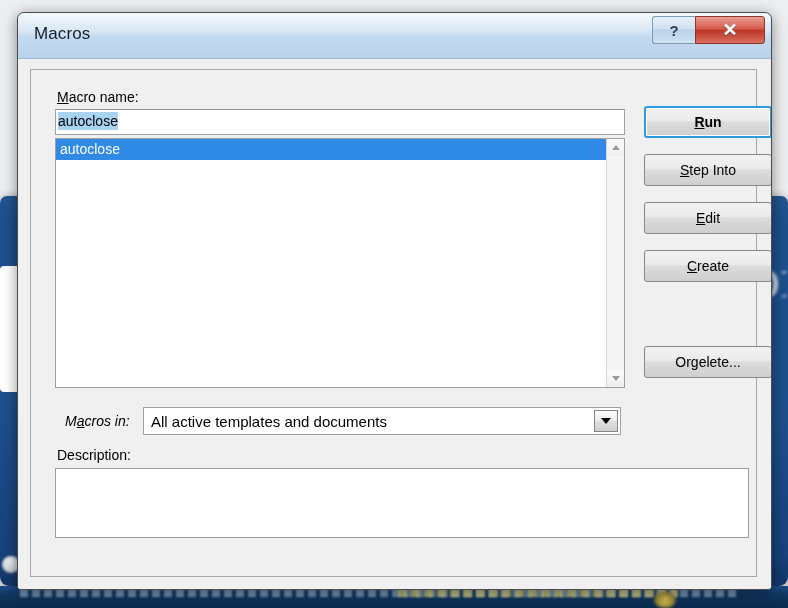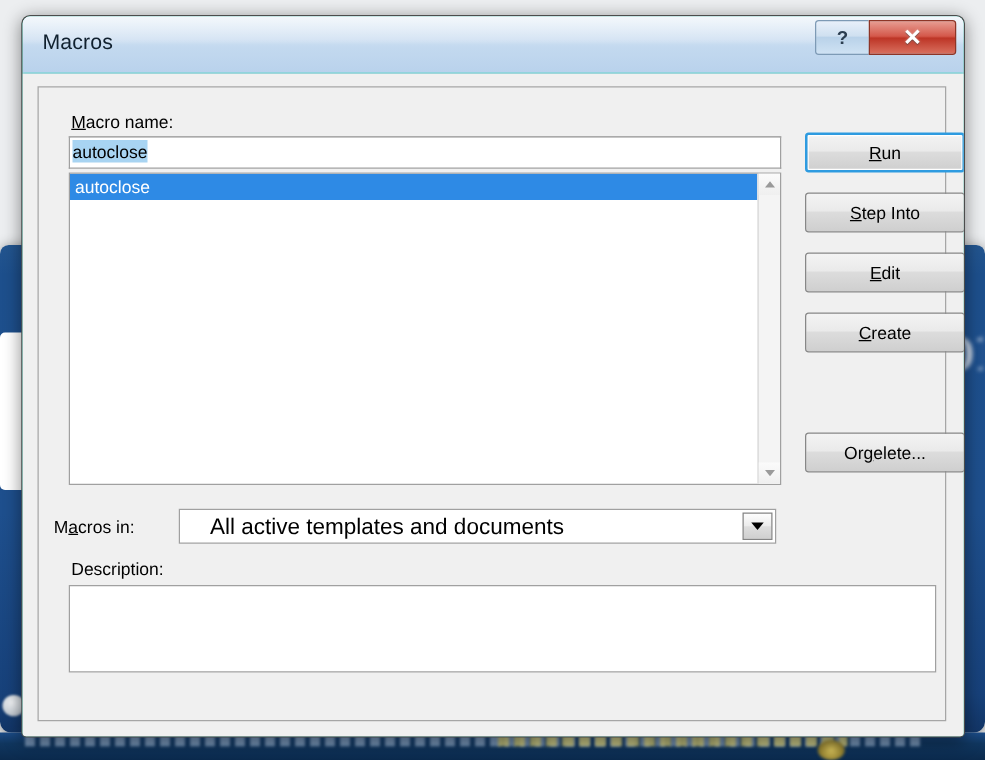--- a/index.html
+++ b/index.html
@@ -170,21 +170,21 @@
   }
 
   .lbl {
     position: absolute;
     font-size: 14px;
     color: #000;
   }
   .lbl u { text-decoration: underline; }
 
   #macro-name-label { left: 26px; top: 19px; }
-  #macros-in-label  { left: 12px; top: 343px; }
+  #macros-in-label  { left: 34px; top: 343px; font-style: italic; }
   #description-label{ left: 26px; top: 377px; }
 
   .txtbox {
     position: absolute;
     background: #ffffff;
     border: 1px solid #a0a0a0;
     border-top-color: #8f8f8f;
     box-sizing: border-box;
     font-size: 14px;
     color: #000;
@@ -255,22 +255,22 @@
     left: 112px; top: 337px;
     width: 478px; height: 28px;
     background: #ffffff;
     border: 1px solid #a0a0a0;
     box-sizing: border-box;
     display: flex;
     align-items: center;
   }
   #macros-in-value {
     flex: 1;
-    padding-left: 24px;
-    font-size: 18px;
+    padding-left: 7px;
+    font-size: 15px;
     color: #000;
   }
   .combo-btn {
     width: 24px; height: 22px;
     margin-right: 2px;
     background: linear-gradient(to bottom, #fdfdfd 0%, #ececec 48%, #dedede 52%, #cfcfcf 100%);
     border: 1px solid #848484;
     display: flex; align-items: center; justify-content: center;
     box-sizing: border-box;
   }
@@ -294,20 +294,21 @@
     border: 1px solid #878787;
     border-radius: 3px;
     font-size: 14px;
     color: #000;
     display: flex; align-items: center; justify-content: center;
     box-sizing: border-box;
   }
   .btn.focused {
     border: 2px solid #2e9be0;
     box-shadow: 0 0 0 1px #ffffff inset;
+    font-weight: bold;
   }
   .btn u { text-decoration: underline; }
 
   #btn-run        { left: 613px; top: 36px; }
   #btn-step-into  { left: 613px; top: 84px; }
   #btn-edit       { left: 613px; top: 132px; }
   #btn-create     { left: 613px; top: 180px; }
   #btn-delete     { left: 613px; top: 228px; }
   #btn-organizer  { left: 613px; top: 276px; }
 </style>

